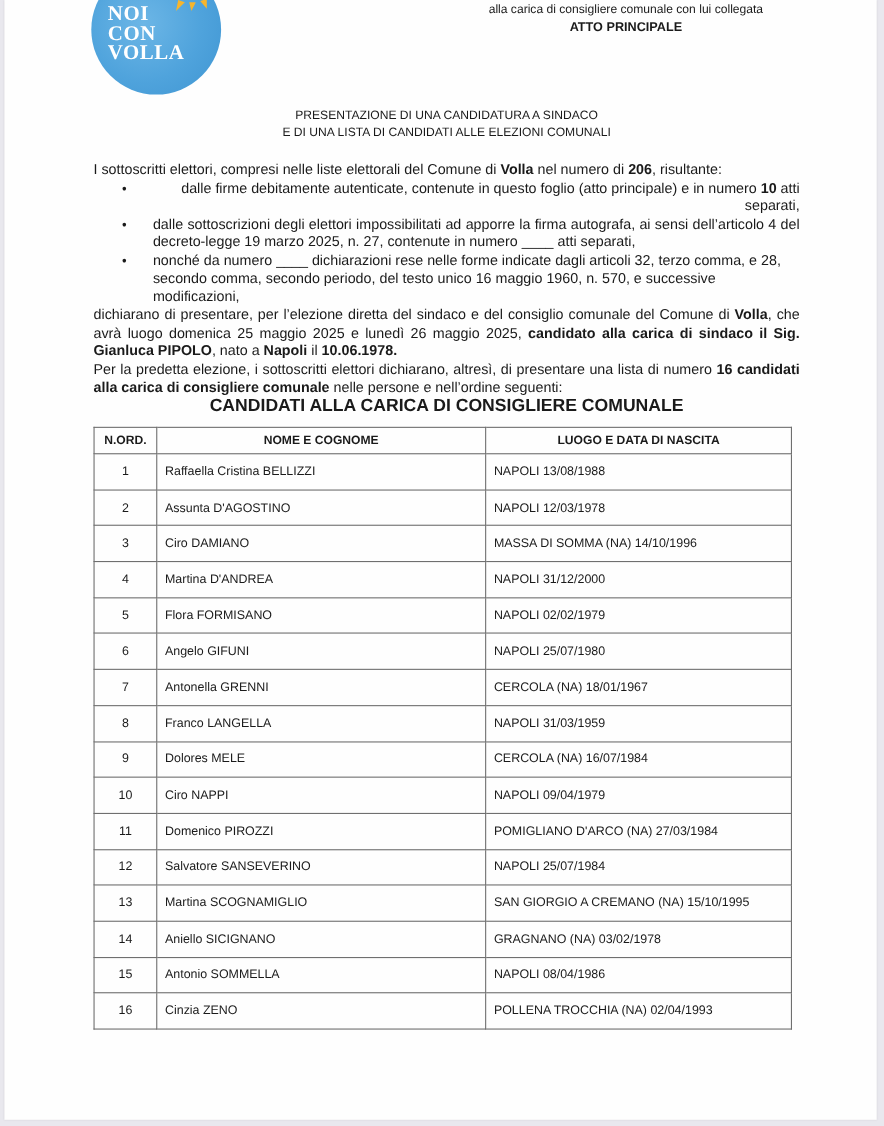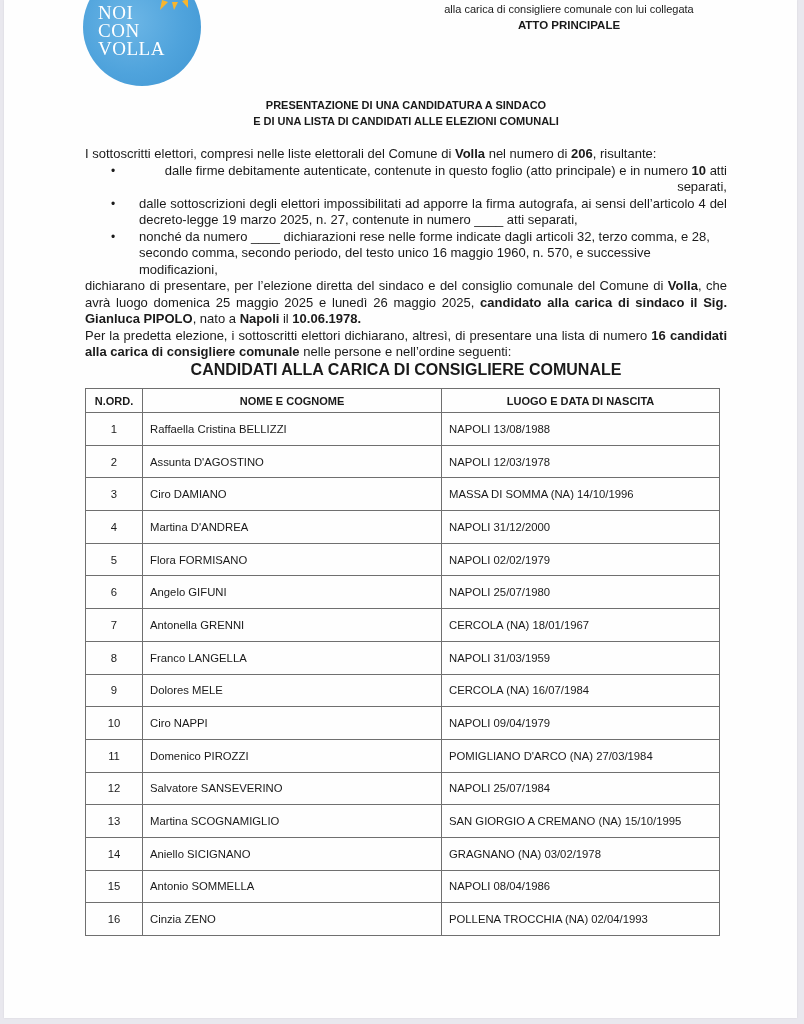--- a/index.html
+++ b/index.html
@@ -19,32 +19,32 @@
     position:absolute; left:79px; top:-32px; width:118px; height:118px;
     border-radius:50%;
     background: radial-gradient(circle at 40% 45%, #6cb6e6 0%, #4fa3dc 55%, #3f95d2 100%);
     overflow:hidden;
   }
   .sun {
     position:absolute; left:65px; top:12px; width:50px; height:30px;
   }
   .logo-text {
     position:absolute; left:15px; top:36px;
-    font-family:"Liberation Serif", serif; font-weight:normal;
+    font-family:"Liberation Serif", serif; font-weight:bold;
     color:#ffffff; font-size:19px; line-height:18px; letter-spacing:0.5px;
   }
   .hdr-line {
     position:absolute; left:340px; width:450px; text-align:center;
     font-size:11px;
   }
   .hdr-sub { top:3px; }
   .hdr-atto { top:19px; font-weight:bold; font-size:11.5px; }
   .title {
     position:absolute; left:140px; width:524px; top:97px;
-    text-align:center; font-weight:bold; font-size:11px; line-height:16px;
+    text-align:center; font-weight:normal; font-size:11px; line-height:16px;
   }
   .body-text {
     position:absolute; left:81px; width:642px; top:146px;
     font-size:13px; line-height:16.5px; text-align:justify;
   }
   .body-text p { margin:0; }
   .body-text ul { margin:0; padding-left:54px; list-style:none; }
   .body-text li { position:relative; }
   .body-text li::before {
     content:"•"; position:absolute; left:-28px; top:0; font-size:12px;

